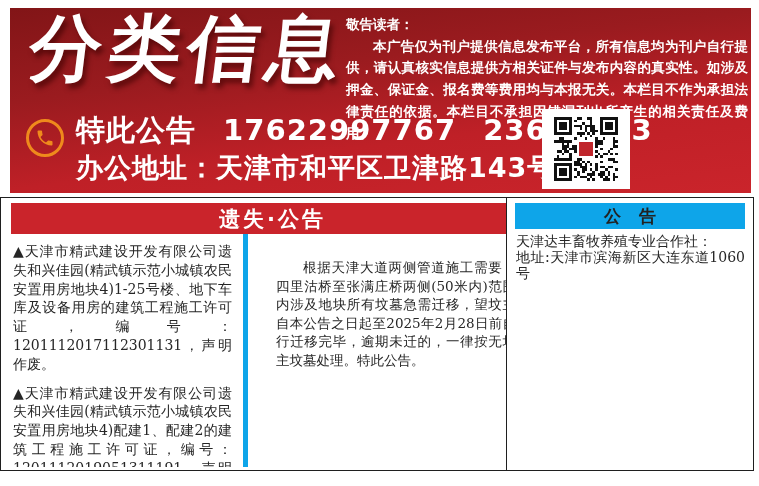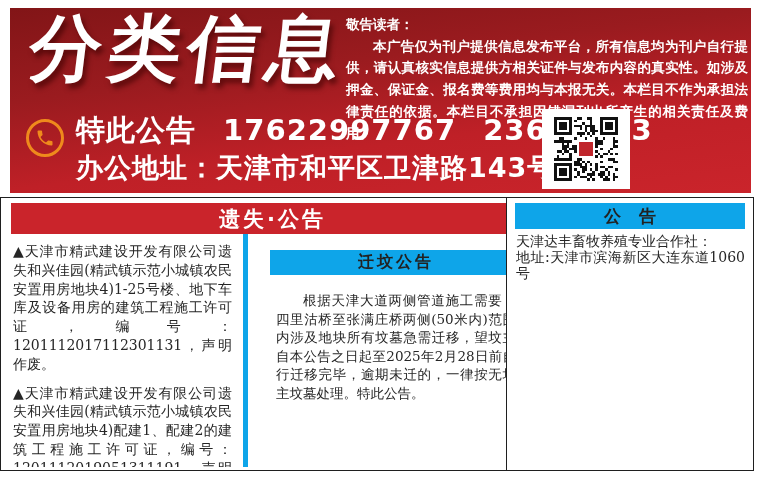--- a/index.html
+++ b/index.html
@@ -349,21 +349,20 @@
   </div>
 
   <div class="box left-box">
     <div class="red-bar">遗失·公告</div>
     <div class="cols">
       <div class="col-a serif">
         <p class="ad">▲天津市精武建设开发有限公司遗失和兴佳园(精武镇示范小城镇农民安置用房地块4)1-25号楼、地下车库及设备用房的建筑工程施工许可证，编号：1201112017112301131，声明作废。</p>
         <p class="ad">▲天津市精武建设开发有限公司遗失和兴佳园(精武镇示范小城镇农民安置用房地块4)配建1、配建2的建筑工程施工许可证，编号：1201112019051311191，声明作废。</p>
       </div>
       <div class="col-b serif">
-        <div class="gray-bar">迁坟公告</div>
         <p class="body-par">根据天津大道两侧管道施工需要，四里沽桥至张满庄桥两侧(50米内)范围内涉及地块所有坟墓急需迁移，望坟主自本公告之日起至2025年2月28日前自行迁移完毕，逾期未迁的，一律按无坟主坟墓处理。特此公告。</p>
 
       </div>
     </div>
   </div>
 
   <div class="box right-box">
     <div class="gray-bar rb-head">公 告</div>
     <div class="rb-content serif">
       <p>天津达丰畜牧养殖专业合作社：</p>

